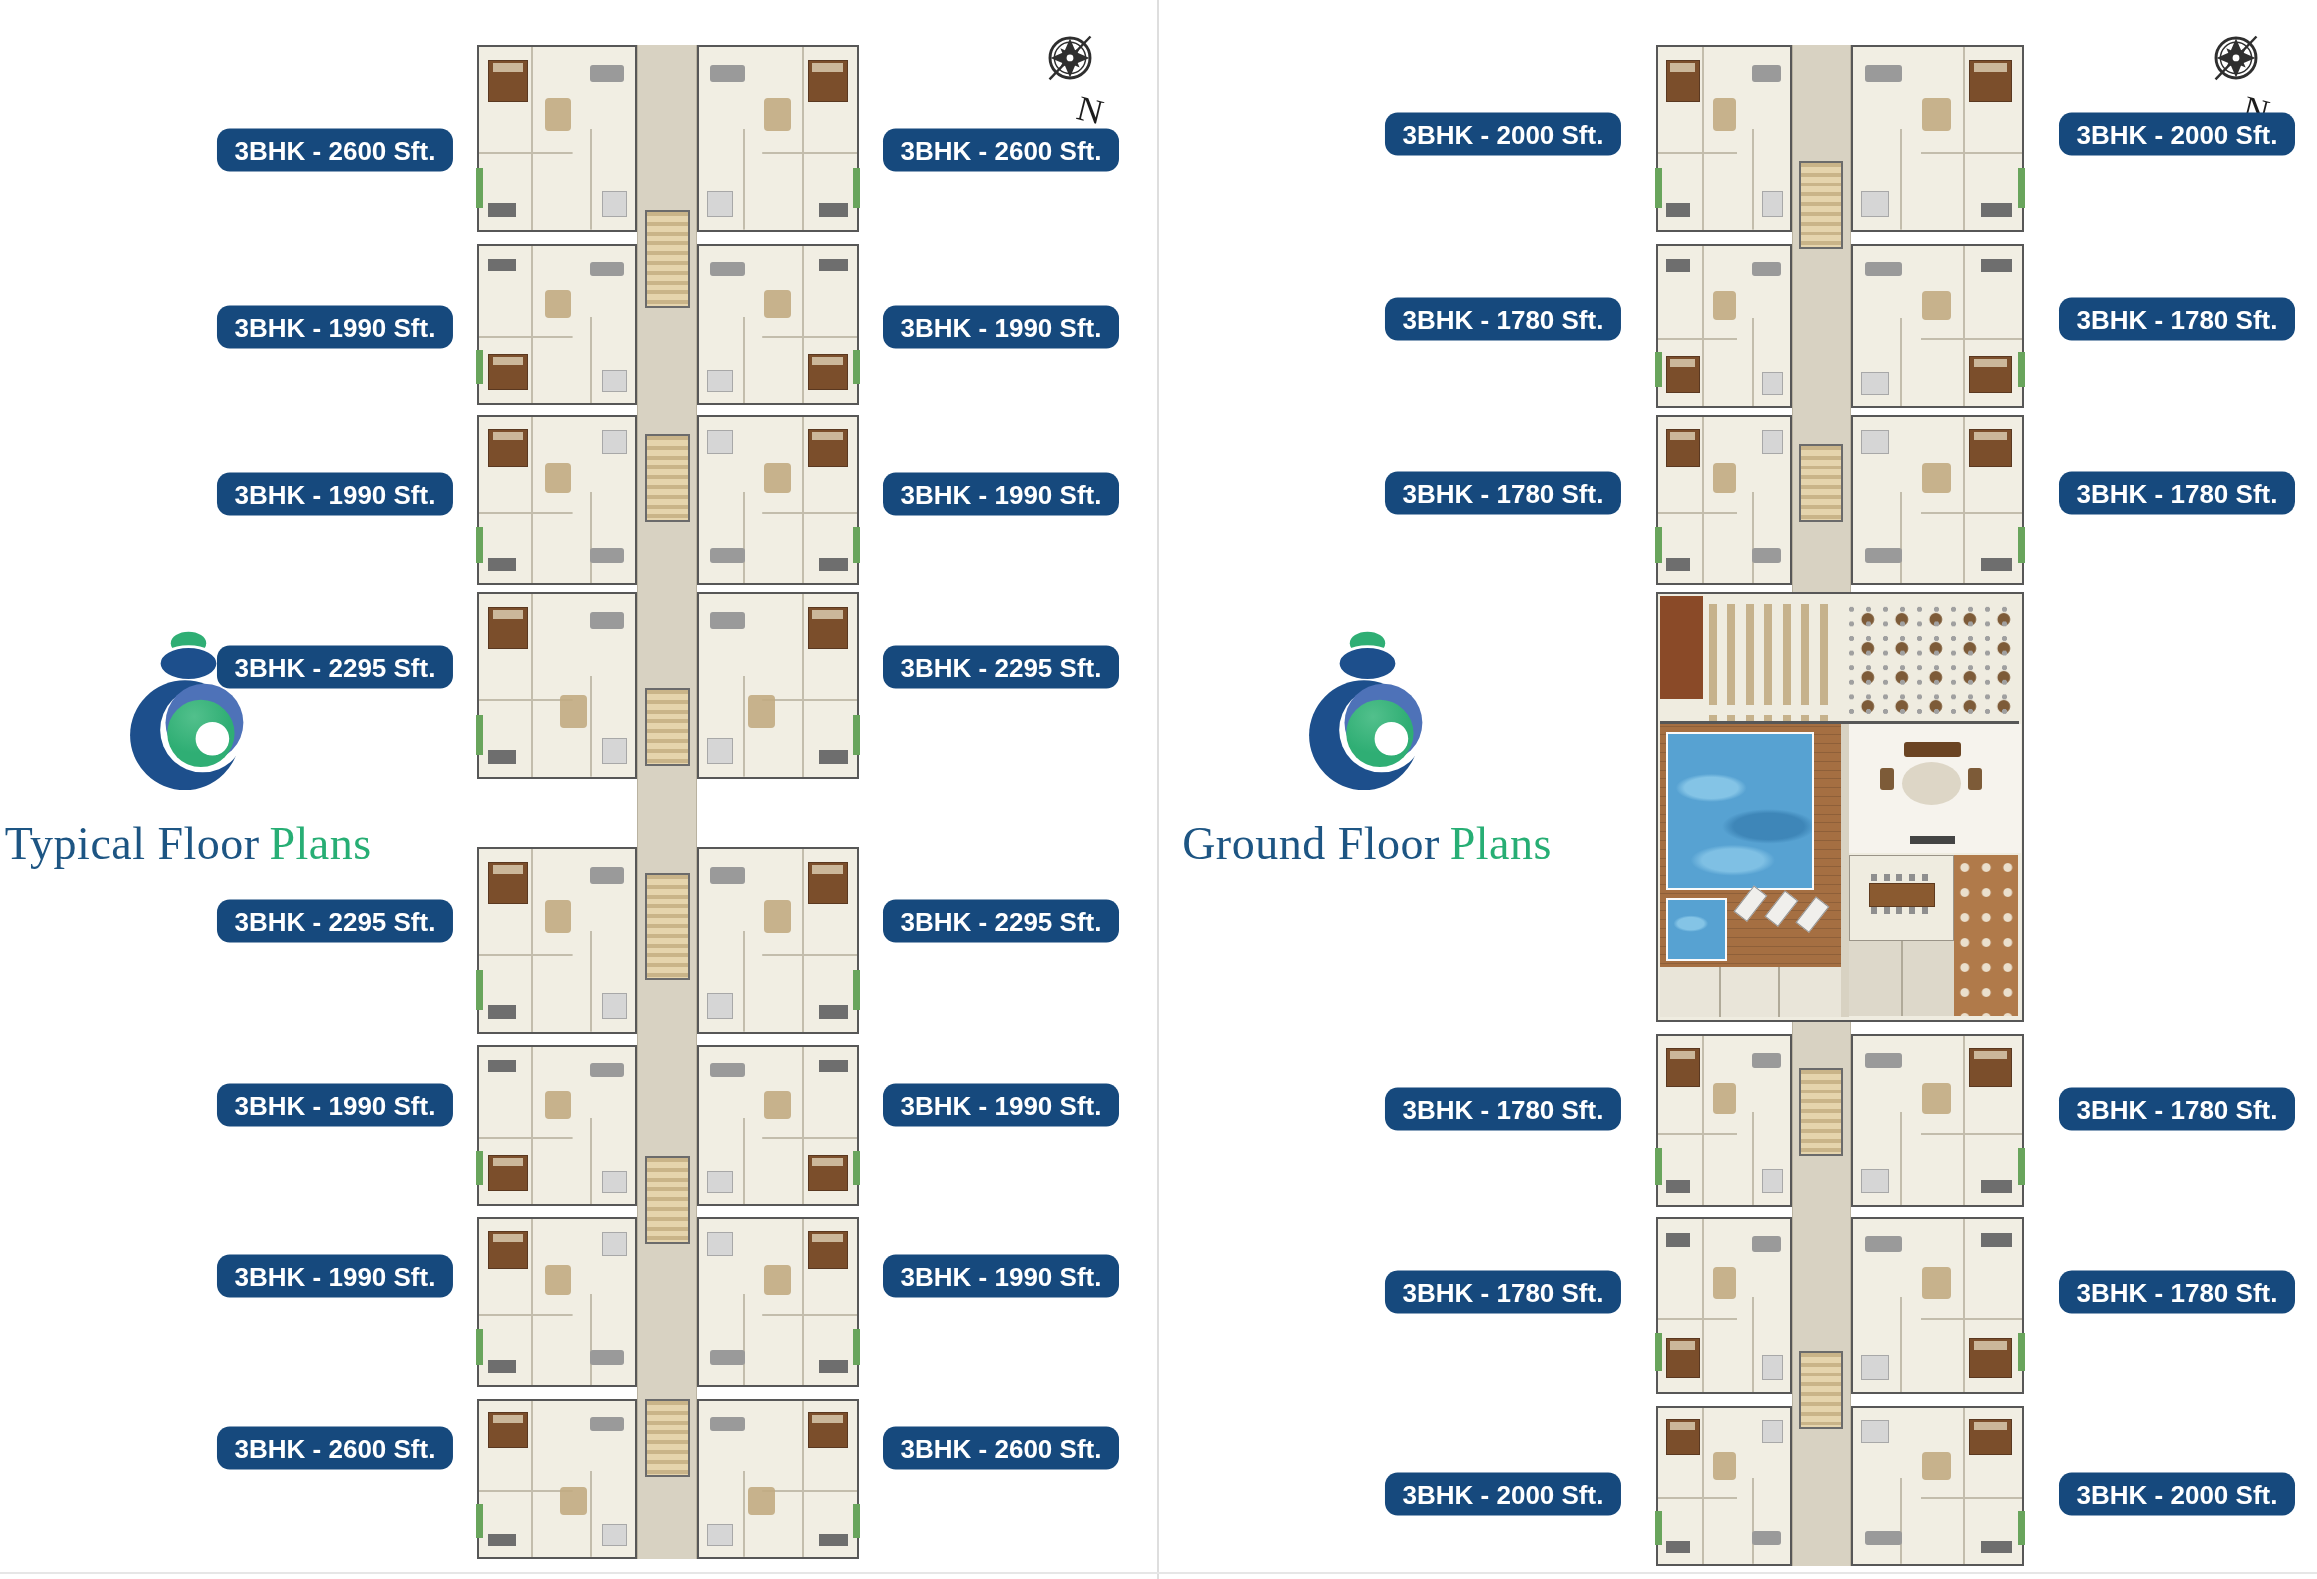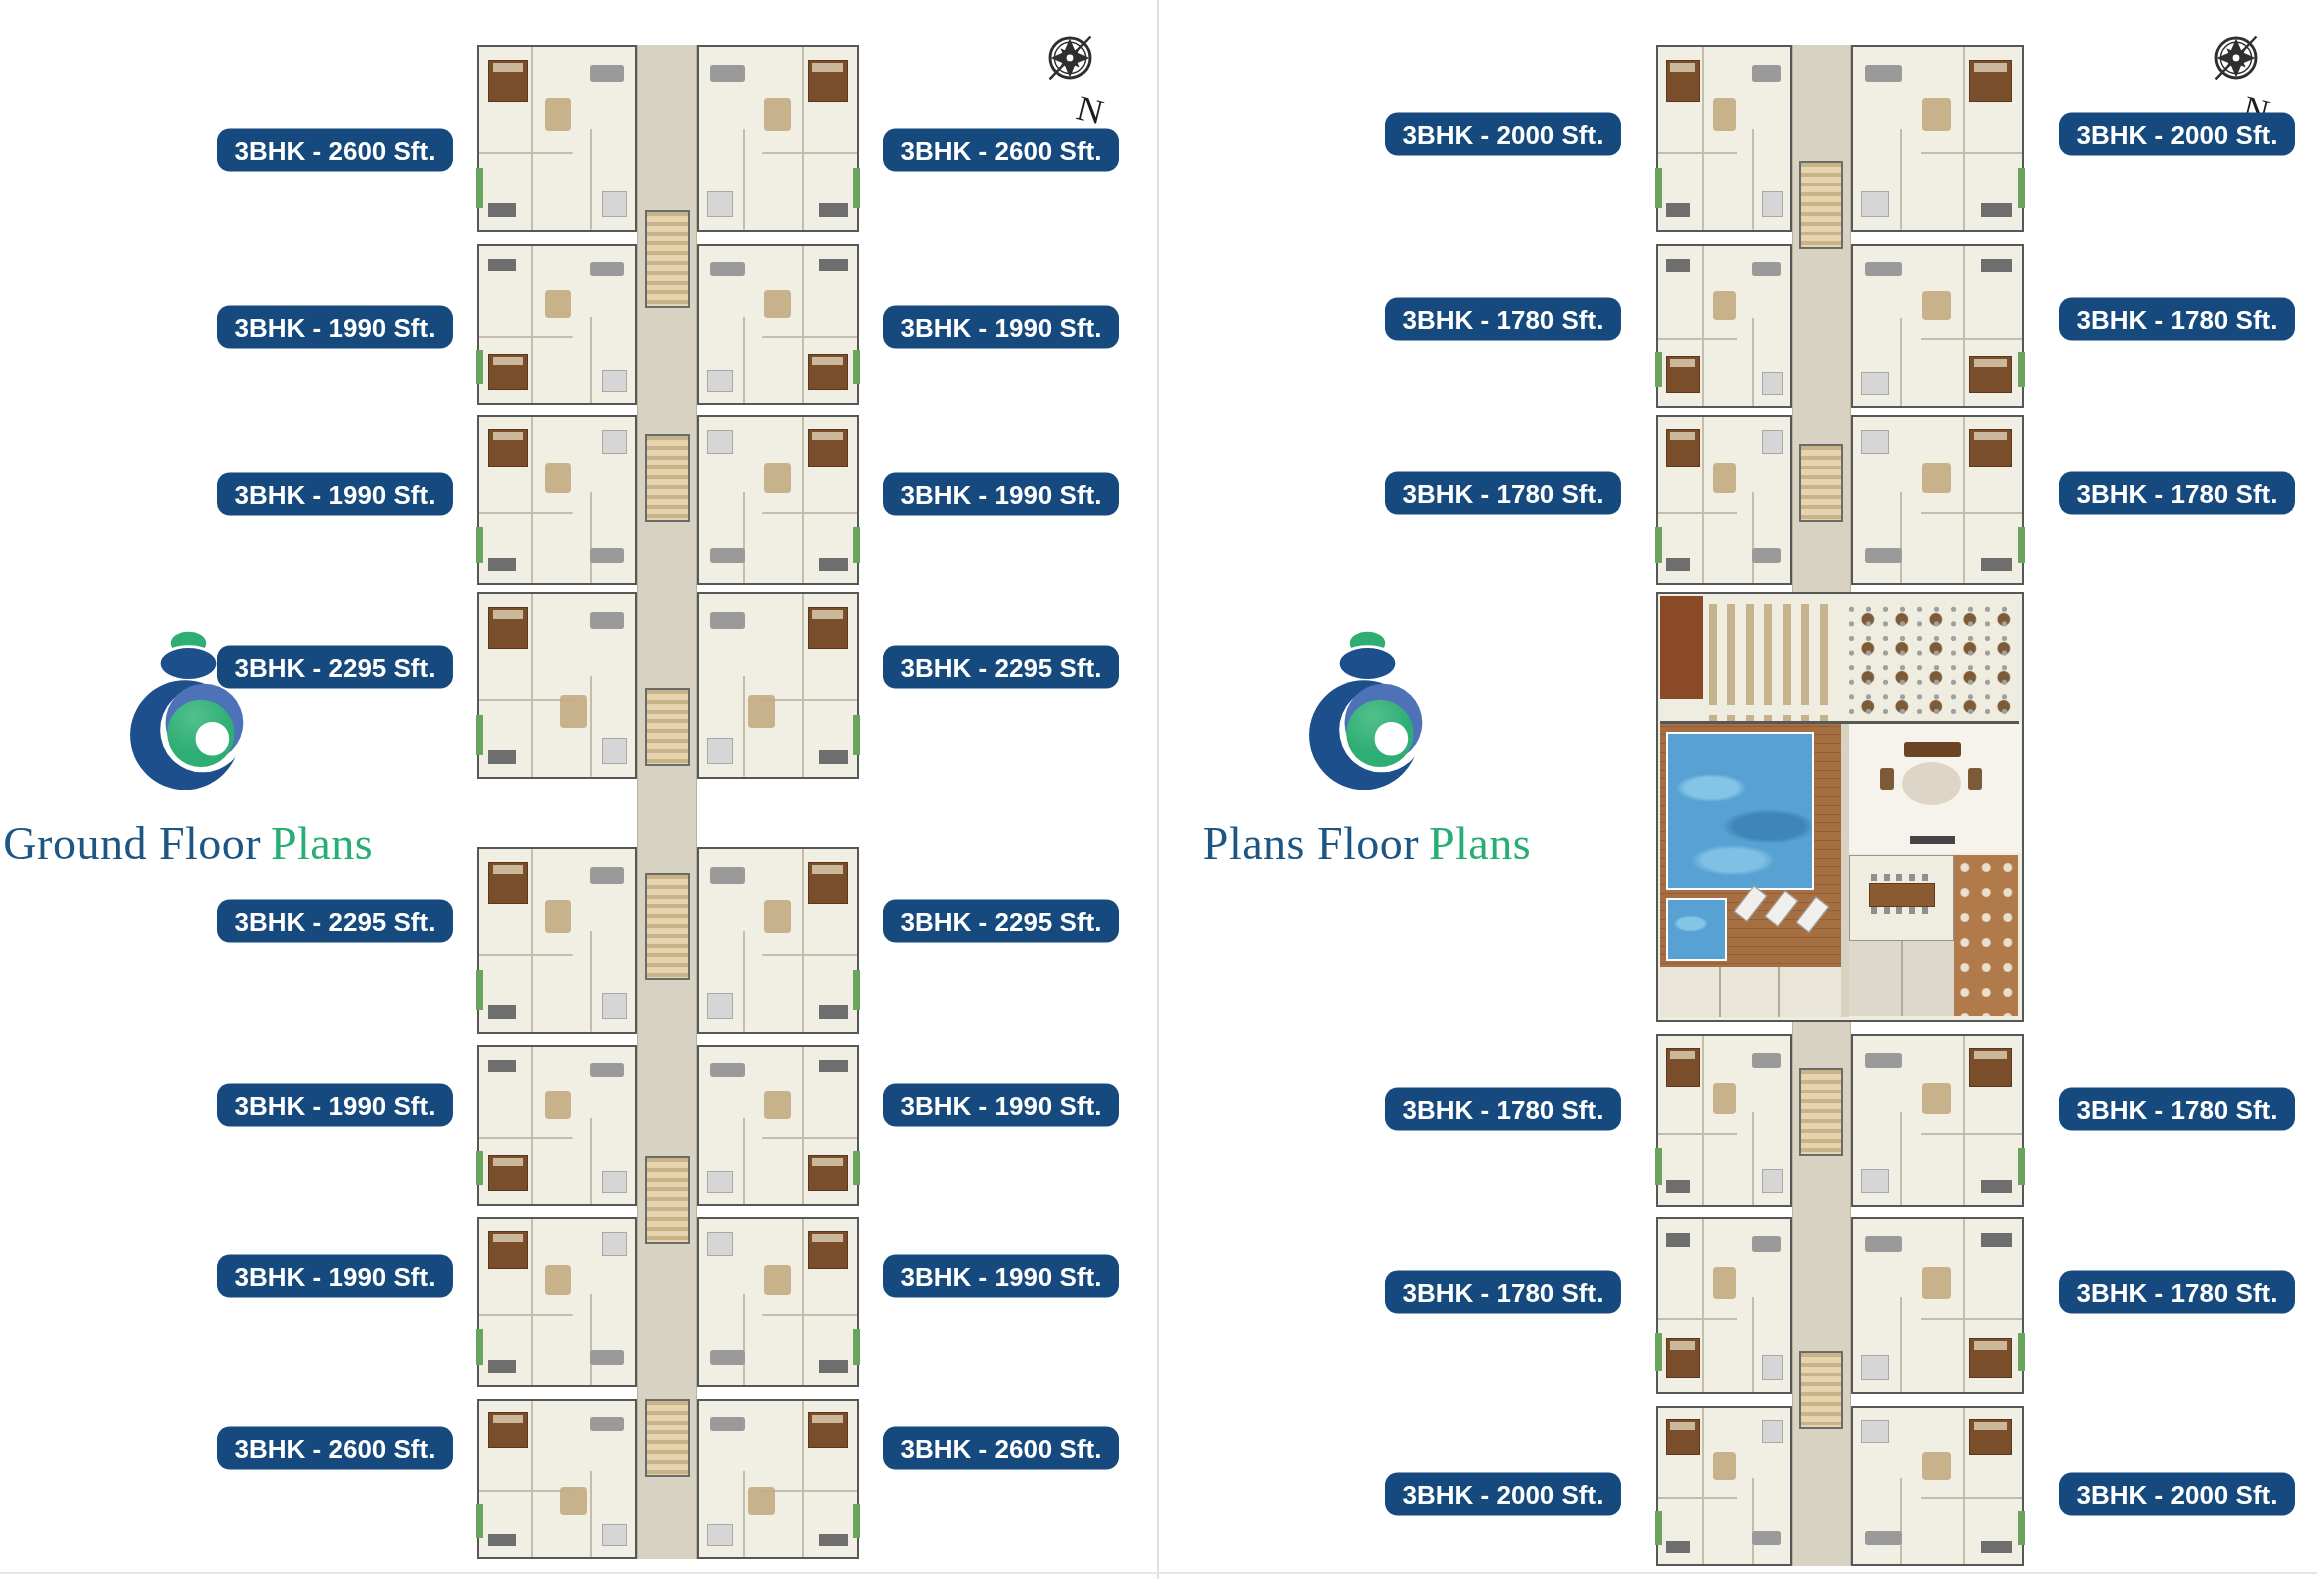--- a/index.html
+++ b/index.html
@@ -124,21 +124,21 @@
       </defs>
       <ellipse cx="70" cy="16" rx="20" ry="13" fill="#2fae74"></ellipse>
       <ellipse cx="70" cy="39" rx="33" ry="19" fill="#1d4f8c" stroke="#ffffff" stroke-width="3"></ellipse>
       <circle cx="66" cy="126" r="62" fill="#1d4f8c" mask="url(#crescentL)" transform="translate(0,-6)"></circle>
       <circle cx="88" cy="106" r="44" fill="#4e72b8"></circle>
       <circle cx="84" cy="118" r="38" fill="url(#greenGradL)"></circle>
       <circle cx="97" cy="124" r="19" fill="#ffffff"></circle>
     </svg>
 
     <h1 class="brand-title" style="left:-6.8px;top:817px;">
-      <span>Ground Floor</span><span class="accent">Plans</span>
+      <span>Typical Floor</span><span class="accent">Plans</span>
     </h1>
 
     <div class="floorplan" id="plan-typical">
         <div class="corridor" style="left: 637px; top: 45px; width: 60px; height: 1514px;"></div>
         <div class="stairs" style="left: 645px; top: 210px; width: 45px; height: 98px;"></div>
         <div class="stairs" style="left: 645px; top: 434px; width: 45px; height: 88px;"></div>
         <div class="stairs" style="left: 645px; top: 688px; width: 45px; height: 78px;"></div>
         <div class="stairs" style="left: 645px; top: 873px; width: 45px; height: 107px;"></div>
         <div class="stairs" style="left: 645px; top: 1156px; width: 45px; height: 88px;"></div>
         <div class="stairs" style="left: 645px; top: 1399px; width: 45px; height: 78px;"></div>
@@ -316,21 +316,21 @@
       </defs>
       <ellipse cx="70" cy="16" rx="20" ry="13" fill="#2fae74"></ellipse>
       <ellipse cx="70" cy="39" rx="33" ry="19" fill="#1d4f8c" stroke="#ffffff" stroke-width="3"></ellipse>
       <circle cx="66" cy="126" r="62" fill="#1d4f8c" mask="url(#crescentR)" transform="translate(0,-6)"></circle>
       <circle cx="88" cy="106" r="44" fill="#4e72b8"></circle>
       <circle cx="84" cy="118" r="38" fill="url(#greenGradR)"></circle>
       <circle cx="97" cy="124" r="19" fill="#ffffff"></circle>
     </svg>
 
     <h1 class="brand-title" style="left:1172px;top:817px;">
-      <span>Plans Floor</span><span class="accent">Plans</span>
+      <span>Ground Floor</span><span class="accent">Plans</span>
     </h1>
 
     <div class="floorplan" id="plan-ground">
         <div class="corridor" style="left: 1792px; top: 45px; width: 59px; height: 1521px;"></div>
         <div class="stairs" style="left: 1799px; top: 161px; width: 44px; height: 88px;"></div>
         <div class="stairs" style="left: 1799px; top: 444px; width: 44px; height: 78px;"></div>
         <div class="stairs" style="left: 1799px; top: 1068px; width: 44px; height: 88px;"></div>
         <div class="stairs" style="left: 1799px; top: 1351px; width: 44px; height: 78px;"></div>
         <div class="unit side-left v0" style="left: 1656px; top: 45px; width: 136px; height: 187px;">
           <i class="bed"></i>

